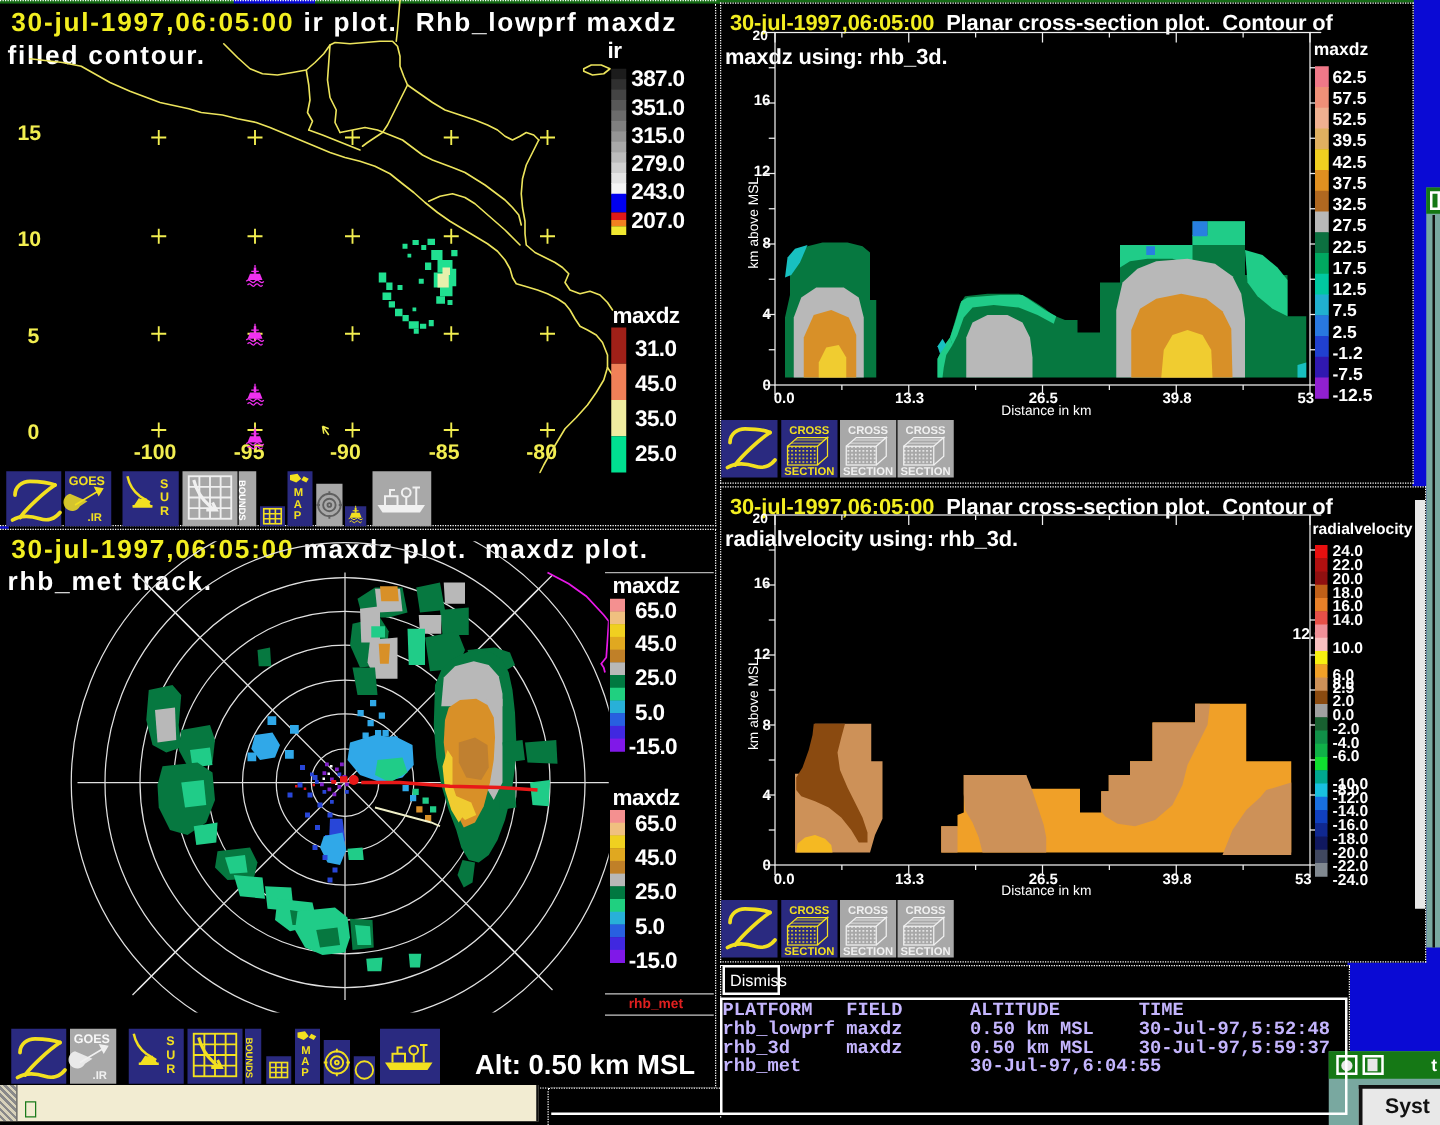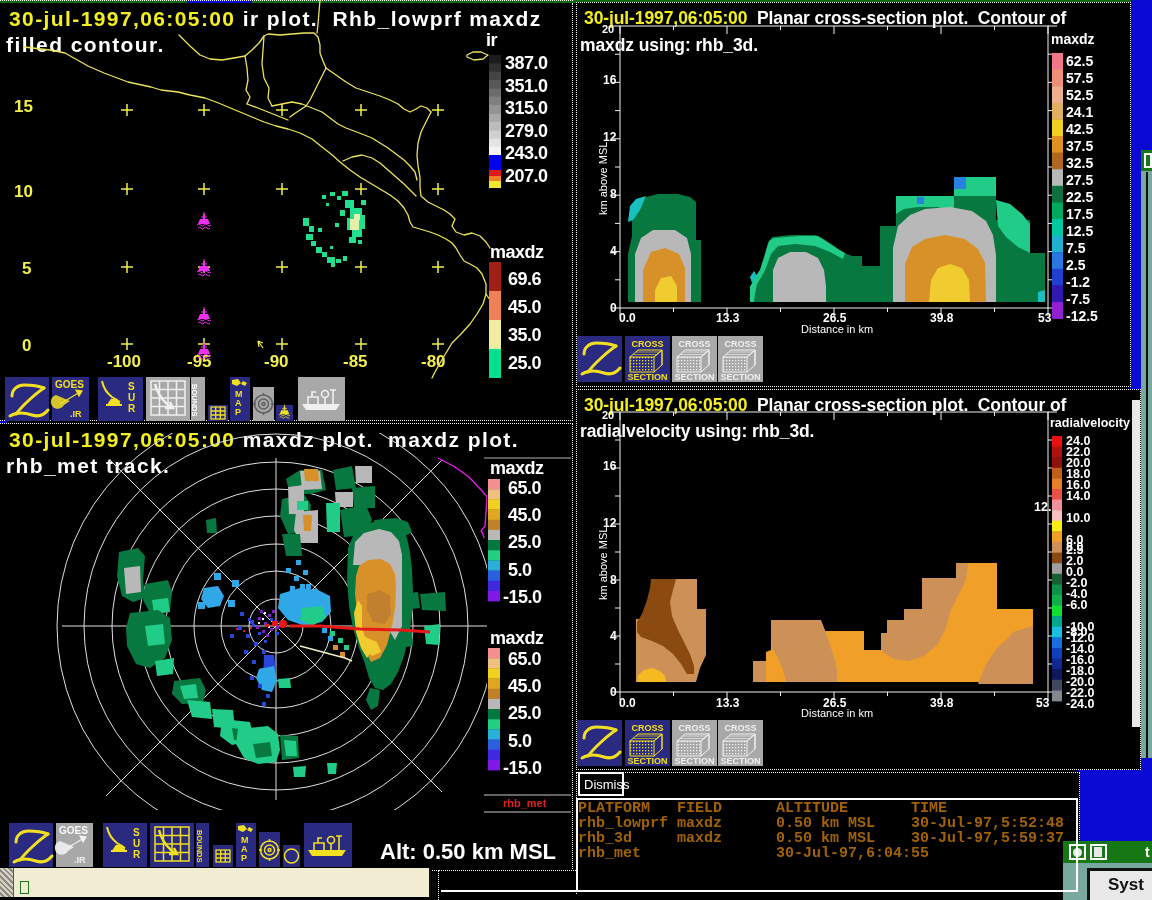--- a/index.html
+++ b/index.html
@@ -43,21 +43,21 @@
 <div class="axA" style="left:343px;top:352px;">-85</div>
 <div class="axA" style="left:421px;top:352px;">-80</div>
 <div class="cbA" style="left:486px;top:30px;">ir</div>
 <div class="cbA" style="left:505px;top:53px;">387.0</div>
 <div class="cbA" style="left:505px;top:76px;">351.0</div>
 <div class="cbA" style="left:505px;top:98px;">315.0</div>
 <div class="cbA" style="left:505px;top:121px;">279.0</div>
 <div class="cbA" style="left:505px;top:143px;">243.0</div>
 <div class="cbA" style="left:505px;top:166px;">207.0</div>
 <div class="cbA" style="left:490px;top:242px;">maxdz</div>
-<div class="cbA" style="left:508px;top:269px;">69.6</div>
+<div class="cbA" style="left:508px;top:269px;">31.0</div>
 <div class="cbA" style="left:508px;top:297px;">45.0</div>
 <div class="cbA" style="left:508px;top:325px;">35.0</div>
 <div class="cbA" style="left:508px;top:353px;">25.0</div>
 <div class="ttl" style="left:9px;top:428px;"><span class="yel">30-jul-1997,06:05:00</span> maxdz plot.  maxdz plot.</div>
 <div class="ttl" style="left:6px;top:454px;">rhb_met track.</div>
 <div class="cbA" style="left:490px;top:458px;">maxdz</div>
 <div class="cbA" style="left:508px;top:478px;">65.0</div>
 <div class="cbA" style="left:508px;top:505px;">45.0</div>
 <div class="cbA" style="left:508px;top:532px;">25.0</div>
 <div class="cbA" style="left:508px;top:560px;">5.0</div>
@@ -82,21 +82,21 @@
 <div class="axC" style="left:716px;top:311px;">13.3</div>
 <div class="axC" style="left:823px;top:311px;">26.5</div>
 <div class="axC" style="left:930px;top:311px;">39.8</div>
 <div class="axC" style="left:1038px;top:311px;">53</div>
 <div class="axC" style="left:801px;top:323px;font-size:11px;font-weight:normal;">Distance in km</div>
 <div class="abs" style="left:597px;top:215px;font-size:11px;color:#fff;transform:rotate(-90deg);transform-origin:0 0;white-space:nowrap;">km above MSL</div>
 <div class="cbC" style="left:1051px;top:31px;">maxdz</div>
 <div class="cbC" style="left:1066px;top:53px;">62.5</div>
 <div class="cbC" style="left:1066px;top:70px;">57.5</div>
 <div class="cbC" style="left:1066px;top:87px;">52.5</div>
-<div class="cbC" style="left:1066px;top:104px;">24.1</div>
+<div class="cbC" style="left:1066px;top:104px;">39.5</div>
 <div class="cbC" style="left:1066px;top:121px;">42.5</div>
 <div class="cbC" style="left:1066px;top:138px;">37.5</div>
 <div class="cbC" style="left:1066px;top:155px;">32.5</div>
 <div class="cbC" style="left:1066px;top:172px;">27.5</div>
 <div class="cbC" style="left:1066px;top:189px;">22.5</div>
 <div class="cbC" style="left:1066px;top:206px;">17.5</div>
 <div class="cbC" style="left:1066px;top:223px;">12.5</div>
 <div class="cbC" style="left:1066px;top:240px;">7.5</div>
 <div class="cbC" style="left:1066px;top:257px;">2.5</div>
 <div class="cbC" style="left:1066px;top:274px;">-1.2</div>
@@ -136,21 +136,21 @@
 <div class="cbD" style="left:1066px;top:598.1px;">-6.0</div>
 <div class="cbD" style="left:1066px;top:609.0px;margin-top:16px;">-8.0</div>
 <div class="cbD" style="left:1066px;top:620.0px;">-10.0</div>
 <div class="cbD" style="left:1066px;top:630.9px;">-12.0</div>
 <div class="cbD" style="left:1066px;top:641.9px;">-14.0</div>
 <div class="cbD" style="left:1066px;top:652.8px;">-16.0</div>
 <div class="cbD" style="left:1066px;top:663.7px;">-18.0</div>
 <div class="cbD" style="left:1066px;top:674.7px;">-20.0</div>
 <div class="cbD" style="left:1066px;top:685.6px;">-22.0</div>
 <div class="cbD" style="left:1066px;top:696.6px;">-24.0</div>
-<div class="abs mono" style="left:578px;top:801px;font-size:15px;font-weight:bold;color:#a16207;line-height:15px;white-space:pre;">PLATFORM   FIELD      ALTITUDE       TIME
+<div class="abs mono" style="left:578px;top:801px;font-size:15px;font-weight:bold;color:#c4b5fd;line-height:15px;white-space:pre;">PLATFORM   FIELD      ALTITUDE       TIME
 rhb_lowprf maxdz      0.50 km MSL    30-Jul-97,5:52:48
 rhb_3d     maxdz      0.50 km MSL    30-Jul-97,5:59:37
 rhb_met               30-Jul-97,6:04:55</div>
 <div class="abs" style="left:578px;top:772px;width:46px;height:24px;border:2px solid #fff;color:#fff;font-size:13px;padding:3px 0 0 4px;">Dismiss</div>
 <div class="abs" style="left:0;top:868px;width:431px;height:29px;background:#f2ecd2;overflow:hidden;border-right:2px solid #111;">
 <div class="abs" style="left:0;top:0;width:14px;height:29px;background:repeating-linear-gradient(45deg,#d8d2ba 0 2px,#8a8a8a 2px 4px);border-right:1px solid #555;"></div>
 <div class="abs" style="left:20px;top:13px;width:9px;height:13px;border:1px solid #1a7a1a;"></div>
 </div>
 <div class="abs" style="left:1063px;top:841px;width:89px;height:59px;background:#79a8a0;">
 <div class="abs" style="left:0;top:0;width:89px;height:22px;background:#157815;"></div>

